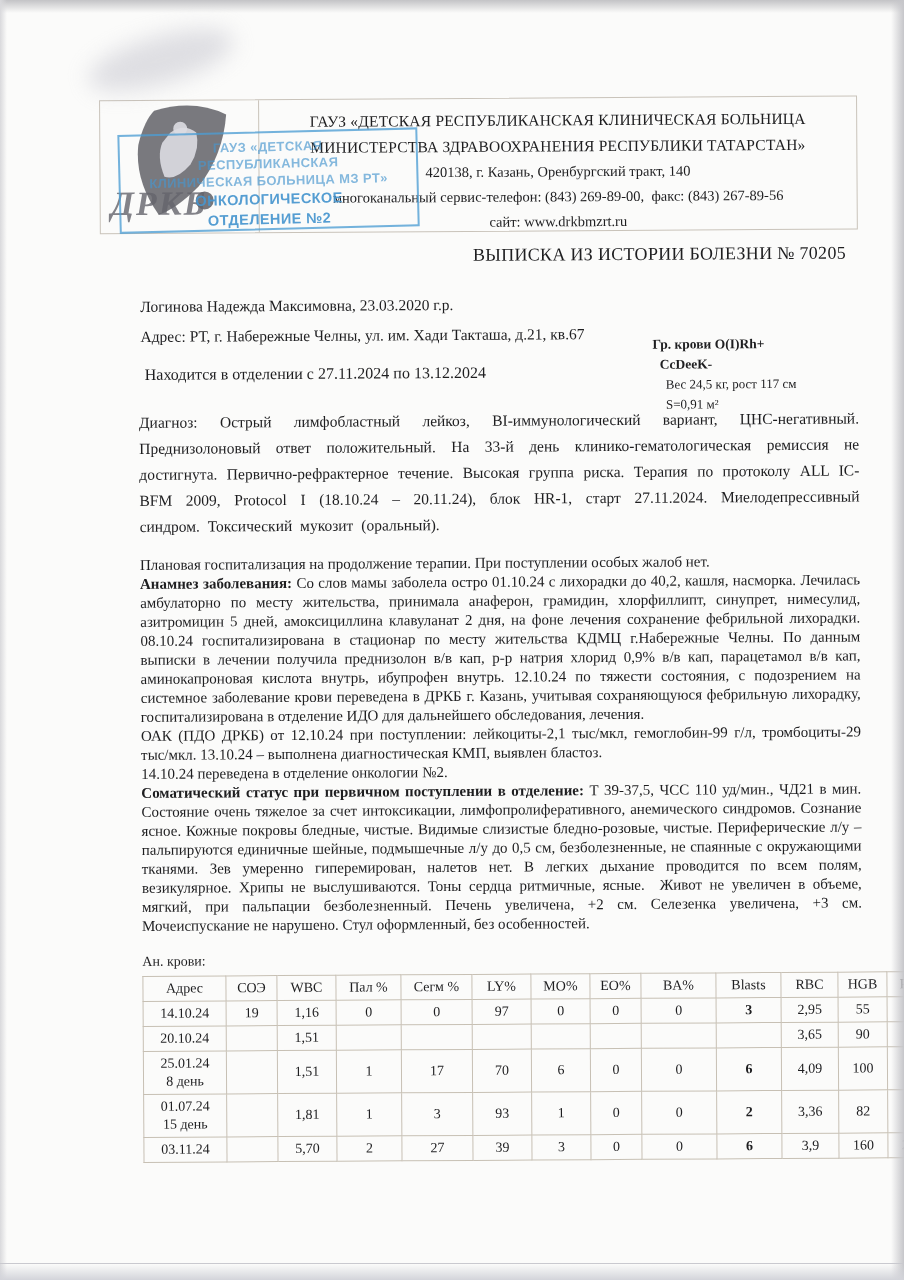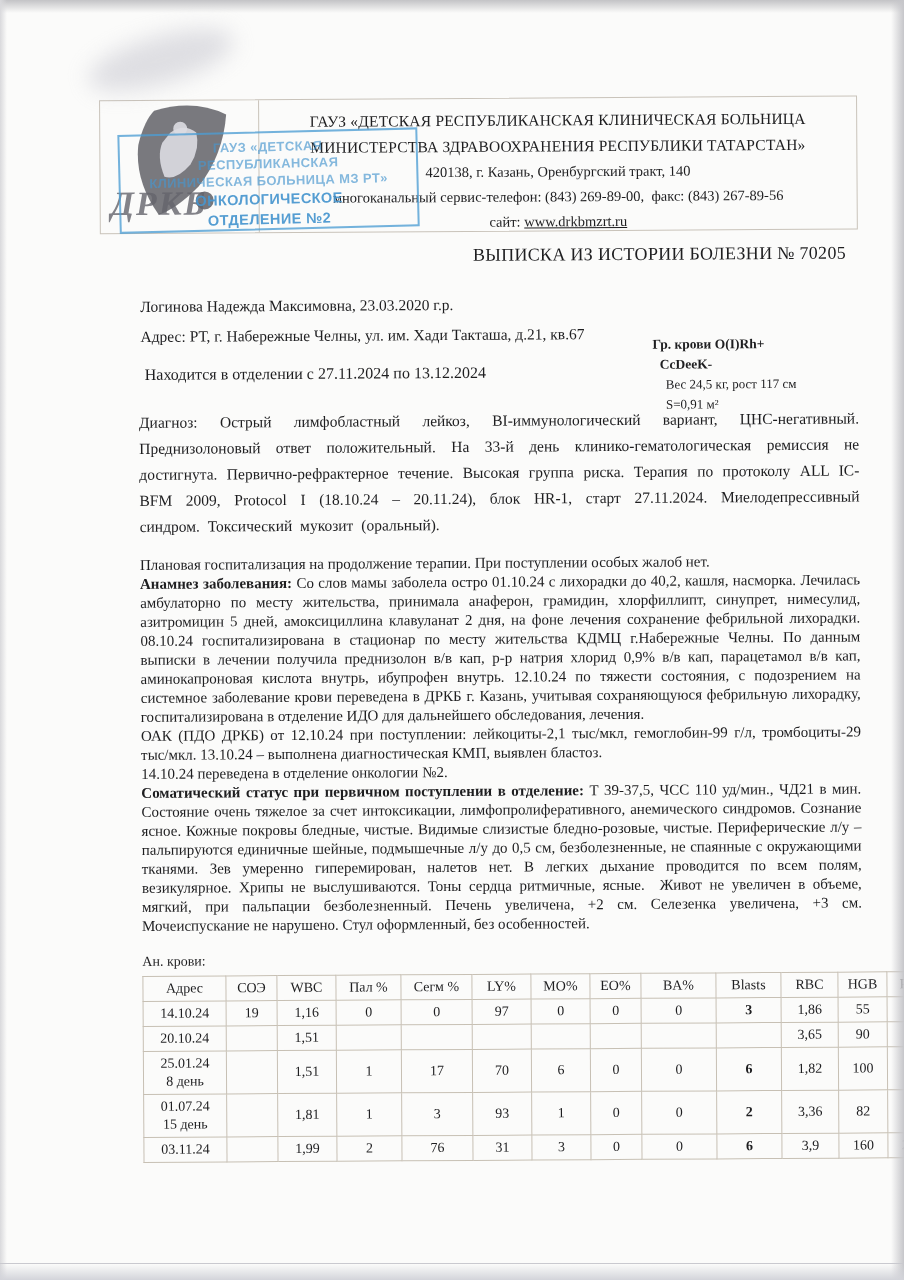--- a/index.html
+++ b/index.html
@@ -27,21 +27,21 @@
   
   .header-box{position:absolute;left:100px;top:98px;width:756px;height:132px;
     border:1px solid #c9c3ba;display:flex;background:transparent;z-index:2;}
   .logo-cell{width:158px;border-right:1px solid #c9c3ba;position:relative;}
   .logo-cell svg{position:absolute;left:8px;top:2px;}
   .head-cell{flex:1;text-align:center;padding-top:9px;}
   .org1,.org2{font-size:15.5px;line-height:26px;letter-spacing:.2px;}
   .h-addr{font-size:14.5px;line-height:25px;}
   .h-phone{font-size:14.5px;line-height:25px;}
   .h-site{font-size:14.5px;line-height:24px;}
-  .h-site .url{text-decoration:underline;}
+  .h-site .url{}
 
   
   .stamp{position:absolute;left:119px;top:130px;width:300px;height:99px;
     border:2px solid rgba(77,158,212,.78);transform:rotate(-1.1deg);z-index:5;
     font-family:"Liberation Sans","DejaVu Sans",sans-serif;color:#4796cf;
     text-align:center;font-weight:bold;letter-spacing:.4px;padding-top:5px;box-sizing:border-box;}
   .stamp .s-small{font-size:13px;line-height:17px;opacity:.66;}
   .stamp .s-big{font-size:14.5px;line-height:19px;opacity:.92;margin-top:1px;}
 
   
@@ -167,21 +167,21 @@
               <td>14.10.24</td>
               <td>19</td>
               <td>1,16</td>
               <td>0</td>
               <td>0</td>
               <td>97</td>
               <td>0</td>
               <td>0</td>
               <td>0</td>
               <td>3</td>
-              <td>1,86</td>
+              <td>2,95</td>
               <td>55</td>
               <td>38</td>
             </tr>
             <tr>
               <td>20.10.24</td>
               <td></td>
               <td>1,51</td>
               <td></td>
               <td></td>
               <td></td>
@@ -198,21 +198,21 @@
 8 день</td>
               <td></td>
               <td>1,51</td>
               <td>1</td>
               <td>17</td>
               <td>70</td>
               <td>6</td>
               <td>0</td>
               <td>0</td>
               <td>6</td>
-              <td>1,82</td>
+              <td>4,09</td>
               <td>100</td>
               <td>16</td>
             </tr>
             <tr>
               <td>01.07.24
 15 день</td>
               <td></td>
               <td>1,81</td>
               <td>1</td>
               <td>3</td>
@@ -221,24 +221,24 @@
               <td>0</td>
               <td>0</td>
               <td>2</td>
               <td>3,36</td>
               <td>82</td>
               <td>91</td>
             </tr>
             <tr>
               <td>03.11.24</td>
               <td></td>
-              <td>1,99</td>
+              <td>5,70</td>
               <td>2</td>
-              <td>76</td>
-              <td>31</td>
+              <td>27</td>
+              <td>39</td>
               <td>3</td>
               <td>0</td>
               <td>0</td>
               <td>6</td>
               <td>3,9</td>
               <td>160</td>
               <td>262</td>
             </tr>
           </tbody>
       </table>

